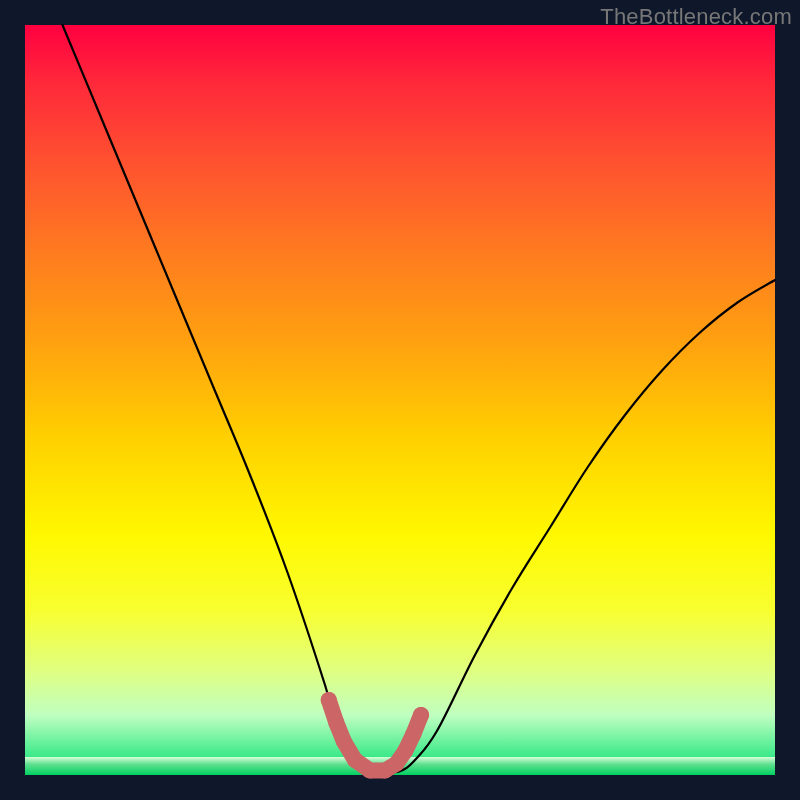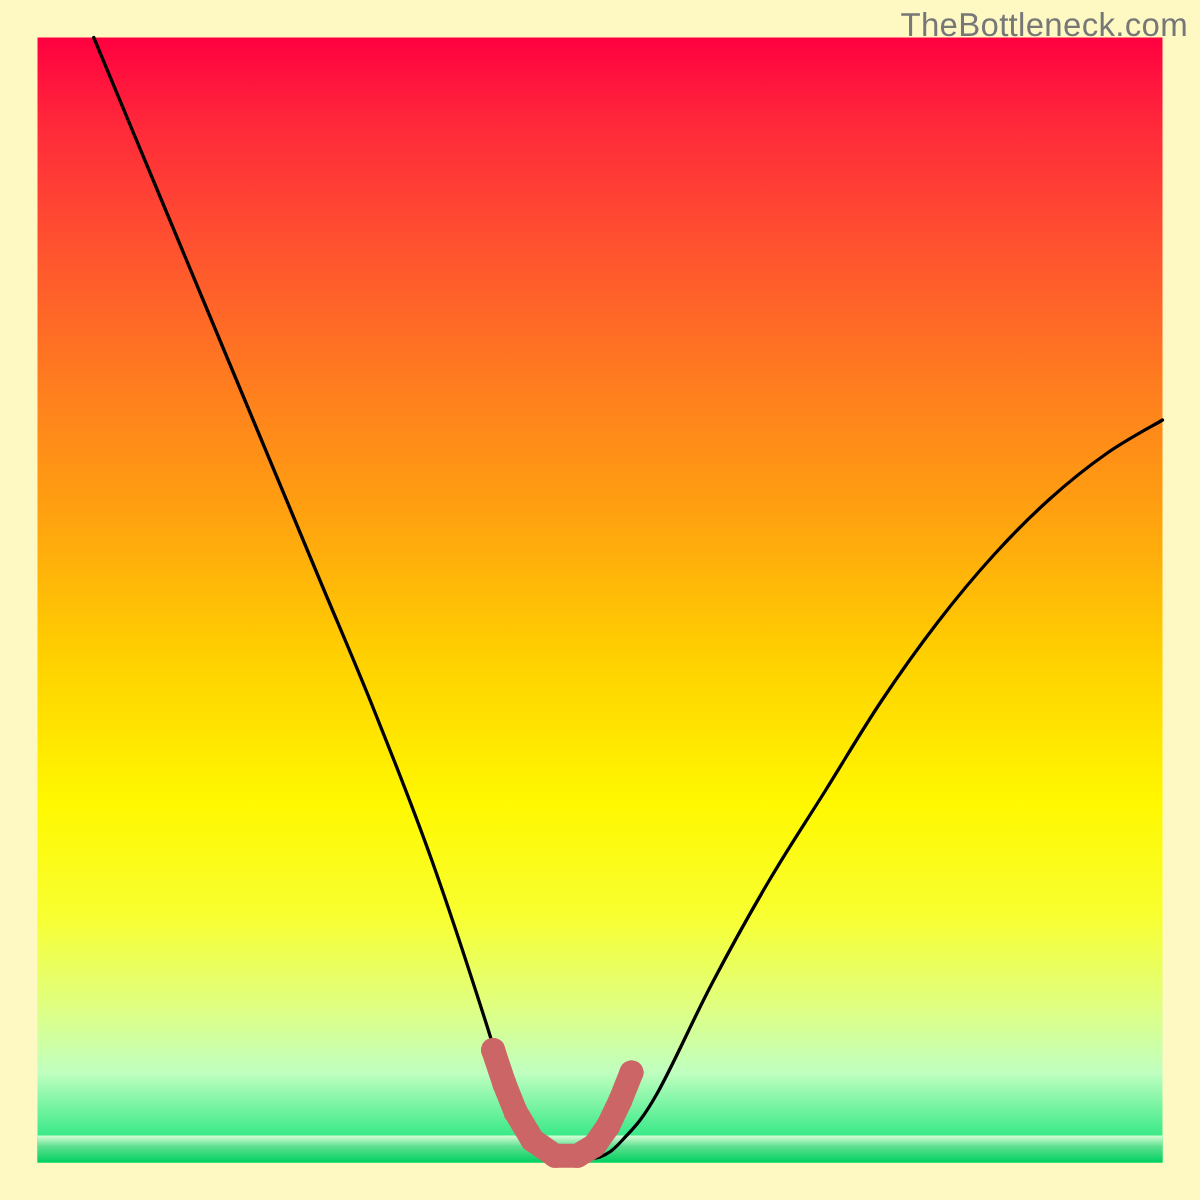--- a/index.html
+++ b/index.html
@@ -8,21 +8,21 @@
     width: 800px;
     height: 800px;
     background: #000;
     overflow: hidden;
     font-family: Arial, Helvetica, sans-serif;
   }
   .frame {
     position: relative;
     width: 800px;
     height: 800px;
-    background: #fef9c3;
+    background: #0f172a;
   }
   .plot-area {
     position: absolute;
     left: 25px;
     top: 25px;
     width: 750px;
     height: 750px;
     background: linear-gradient(to bottom,
       #ff0040 0%,
       #ff2a3a 8%,

